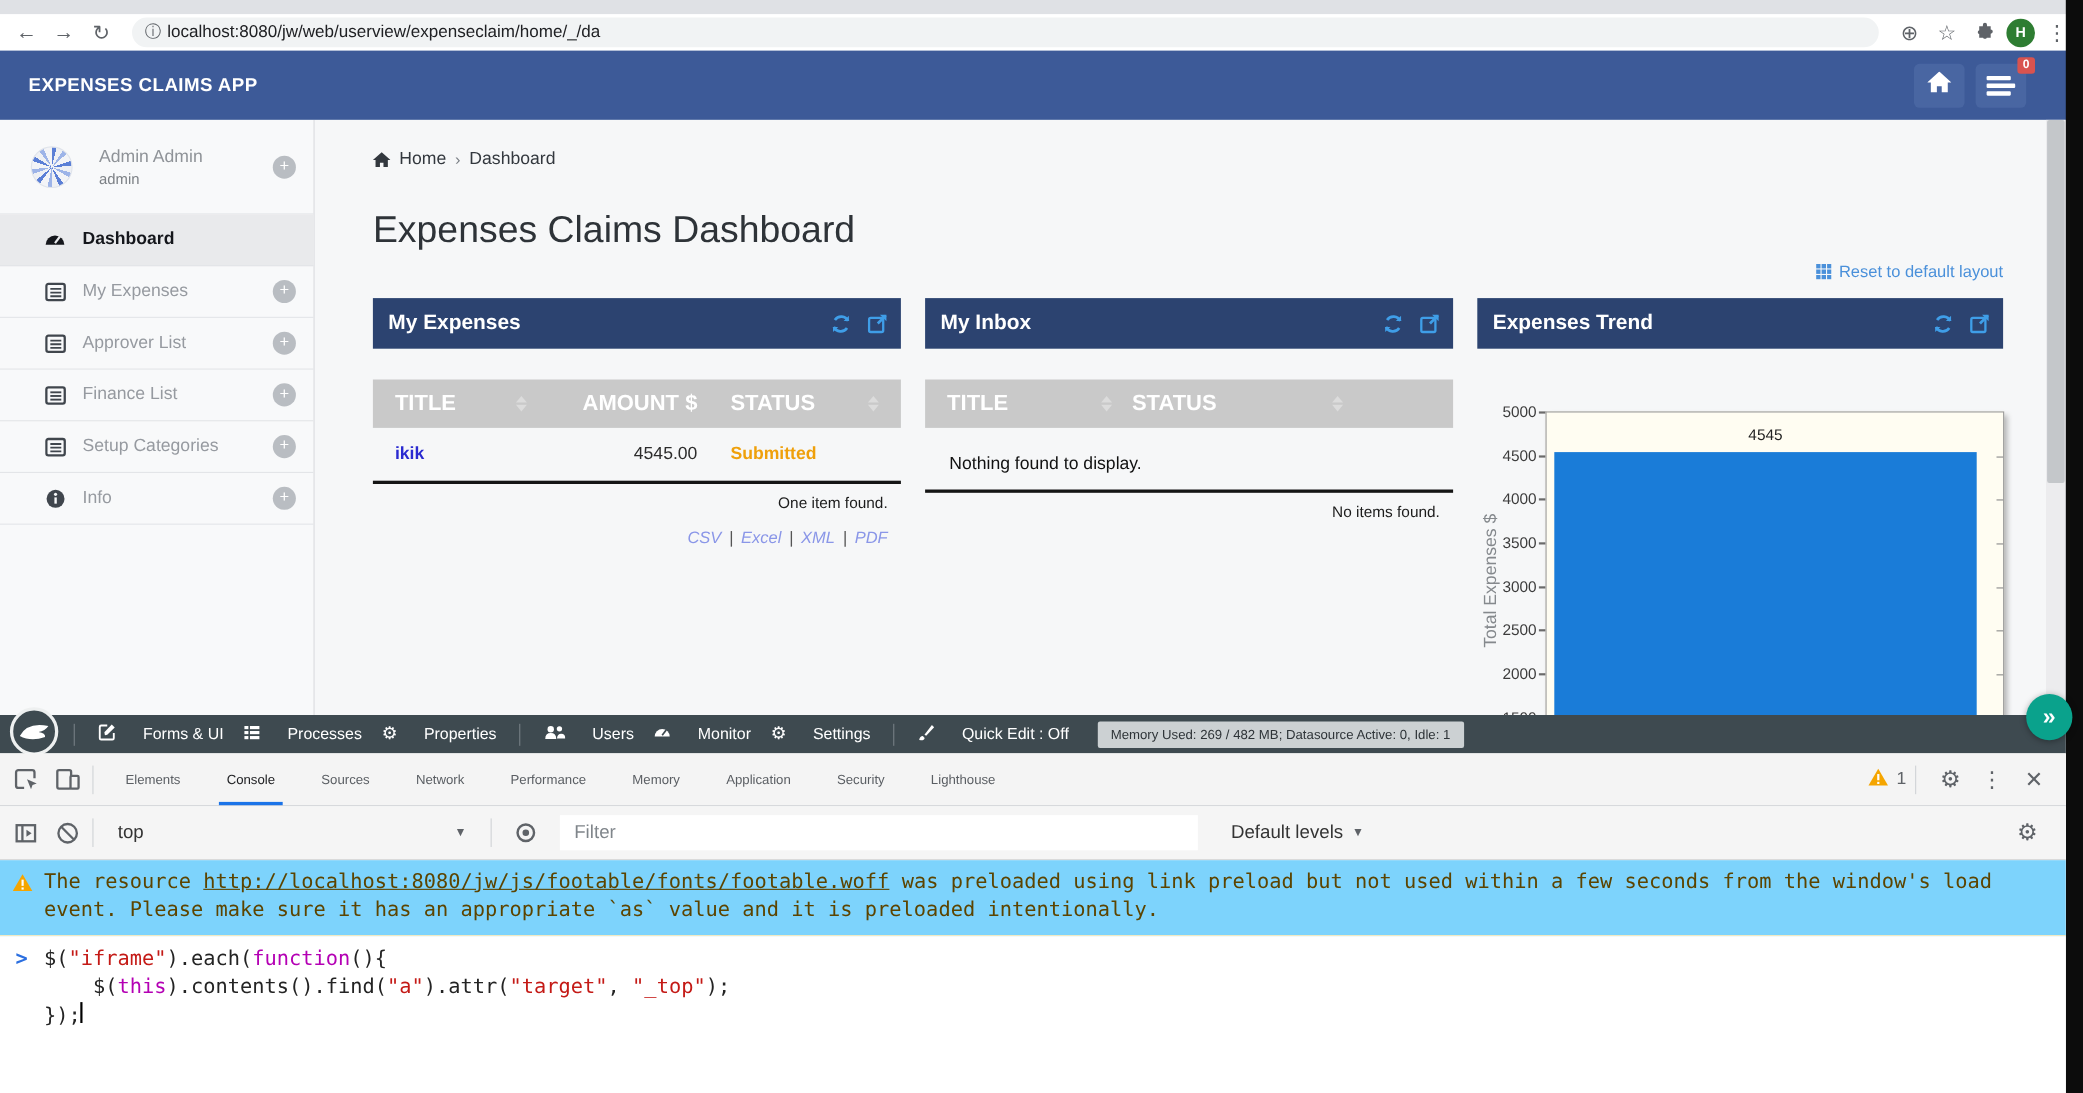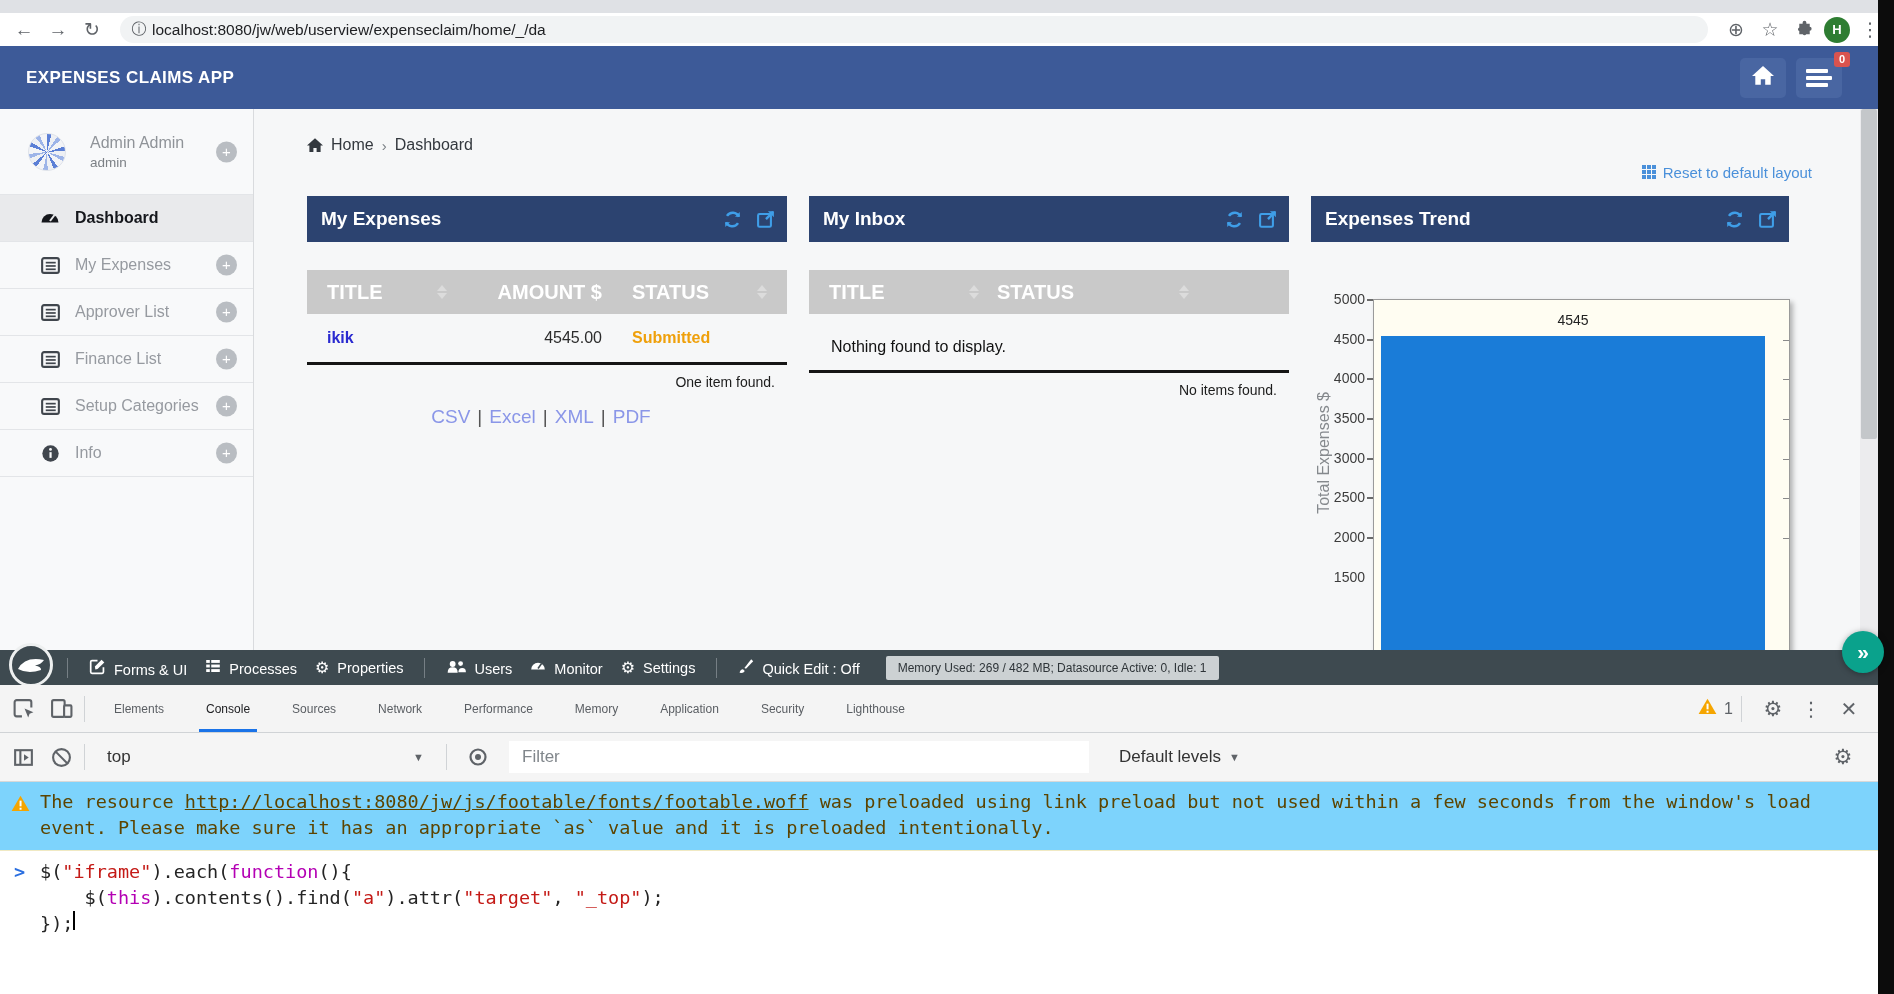--- a/index.html
+++ b/index.html
@@ -20,21 +20,21 @@
   .apptitle { color:#fff; font-size:17px; font-weight:600; letter-spacing:.4px; }
   .hbtns { margin-left:auto; display:flex; gap:10px; margin-right:26px; }
   .hbtn { width:46px; height:40px; background:#4966a2; border-radius:5px; display:grid; place-items:center; position:relative; cursor:pointer; }
   .hbars { display:flex; flex-direction:column; gap:3px; }
   .hbars i { display:block; width:22px; height:4px; background:#fff; border-radius:1px; }
   .hbars i:nth-child(2){ width:26px; }
   .badge { position:absolute; top:-6px; right:-8px; background:#d9534f; color:#fff; font-size:11px; font-weight:bold; padding:1px 5px 2px; border-radius:3px; }
 
   
   .appbody { position:absolute; top:109px; left:0; width:1878px; height:541px; background:#f6f7f8; display:flex; overflow:hidden; }
-  .sidebar { width:254px; flex:none; background:#f8f9fa; border-right:1px solid #d9dbde; }
+  .sidebar { width:286px; flex:none; background:#f8f9fa; border-right:1px solid #d9dbde; }
   .profile { height:86px; display:flex; align-items:center; padding:0 14px 0 28px; border-bottom:1px solid #e3e5e8; position:relative; }
   .avatar { width:38px; height:38px; border-radius:50%; flex:none; border:1px solid #dfe3ea;
             background: repeating-conic-gradient(#5b7fd6 0 14deg, #eef0f4 14deg 34deg, #9db4e8 34deg 48deg, #f3f4f7 48deg 72deg); }
   .pmeta { margin-left:24px; }
   .pname { color:#8f9398; font-size:16px; }
   .prole { color:#7c8085; font-size:13.5px; margin-top:3px; }
   .plus { position:absolute; right:16px; top:50%; transform:translateY(-50%); width:21px; height:21px; border-radius:50%; background:#b9bdc2; color:#fff; font-size:15px; line-height:19px; text-align:center; cursor:pointer; }
   .sitem { height:47px; display:flex; align-items:center; padding-left:40px; gap:15px; border-bottom:1px solid #e3e5e8; color:#969aa0; font-size:16px; position:relative; cursor:pointer; }
   .sitem .sic { color:#40464d; display:grid; place-items:center; width:20px; }
   .sitem.active { background:#e9eaec; color:#15171c; font-weight:600; }
@@ -64,21 +64,21 @@
   .c-status2 { flex:1; display:flex; justify-content:space-between; align-items:center; padding-left:18px; padding-right:80px; }
   .sort { display:flex; flex-direction:column; gap:2px; }
   .sort i { display:block; width:0; height:0; border-left:5px solid transparent; border-right:5px solid transparent; }
   .sort .up { border-bottom:6px solid #dcdcdc; }
   .sort .dn { border-top:6px solid #dcdcdc; }
   .link-cell { color:#2a2ad0; font-weight:bold; cursor:pointer; }
   .amount-cell { color:#2c2c2c; }
   .status-sub { color:#efa00b; font-weight:bold; }
   .blackline { border-top:3px solid #151515; }
   .found { text-align:right; padding:9px 12px 0 0; font-size:14px; color:#1c1c1c; }
-  .exports { text-align:center; padding:16px 12px 0 0; font-size:19px; color:#8a96e8; }
+  .exports { text-align:right; padding:16px 12px 0 0; font-size:15px; color:#8a96e8;font-style:italic; }
   .exports .xlink { cursor:pointer; }
   .exports .esep { color:#555; margin:0 7px; }
   .createbtn { margin-top:24px; display:inline-block; background:linear-gradient(#f7f7f7,#e2e2e2); border:1px solid #b5b5b5; border-radius:4px; padding:12px 19px; font-size:16px; color:#3c3c3c; cursor:pointer; }
   .emptyrow { padding:24px 0 14px 22px; font-size:16px; color:#111; }
 
   
   .chartwrap { position:relative; height:340px; }
   .plot { position:absolute; left:62px; top:57px; width:417px; height:400px; background:#fffdf2; border:1px solid #9a9a9a; box-shadow:3px 3px 5px rgba(0,0,0,.28); }
   .bar { position:absolute; left:7px; top:36px; width:384px; height:400px; background:#1a7cd8; }
   .barlabel { position:absolute; left:7px; top:12px; width:384px; text-align:center; font-size:14px; color:#222; }
@@ -88,21 +88,21 @@
   .ytitle { position:absolute; left:4px; top:150px; writing-mode:vertical-rl; transform:rotate(180deg); color:#85898d; font-size:16px; }
 
   
   .vscroll { position:absolute; left:1860px; top:109px; width:18px; height:541px; background:#ececee; }
   .vthumb { position:absolute; top:0; left:1px; width:16px; height:330px; background:#c4c7ca; border-radius:2px; }
   .rightstrip { position:absolute; right:0; top:0; width:16px; height:994px; background:#0c0c0c; }
 
   
   .jbar { position:absolute; top:650px; left:0; width:1878px; height:35px; background:#3e4a50; display:flex; align-items:center; padding-left:64px; gap:18px; color:#fff; font-size:14.5px; }
   .jlogo { position:absolute; left:8px; top:-8px; width:46px; height:46px; }
-  .jitem { display:flex; align-items:flex-end; gap:8px; cursor:pointer; white-space:nowrap; }
+  .jitem { display:flex; align-items:center; gap:24px; cursor:pointer; white-space:nowrap; }
   .jdiv { width:1px; height:20px; background:#767f85; margin:0 3px; }
   .jgear { font-size:16px; line-height:1; }
   .jbadge { background:#ccd1d3; color:#2e3438; font-size:12px; padding:5px 12px; border-radius:2px; margin-left:8px; white-space:nowrap; }
   .expandbtn { position:absolute; left:1842px; top:631px; width:42px; height:42px; border-radius:50%; background:#0aa28c; color:#fff; display:grid; place-items:center; font-size:21px; font-weight:bold; box-shadow:0 1px 6px rgba(0,0,0,.35); cursor:pointer; z-index:5; }
 
   
   .devtools { position:absolute; top:685px; left:0; width:1878px; height:309px; background:#fff; }
   .dt-tabs { height:48px; display:flex; align-items:center; background:#f4f4f4; border-bottom:1px solid #d0d3d6; }
   .dt-icon { width:30px; height:30px; display:grid; place-items:center; color:#5f6368; margin-left:8px; cursor:pointer; }
   .dt-vdiv { width:1px; height:26px; background:#d0d3d6; margin:0 8px; }
@@ -270,20 +270,21 @@
         <span style="display:grid;place-items:center;">
           <svg width="16" height="15" viewBox="0 0 20 18" fill="#33383e">
               <path d="M10 0 L20 9 h-3 v8 h-5 v-5 H8 v5 H3 V9 H0 Z"></path>
             </svg>
         </span>
         <span class="bclink">Home</span>
         <span class="sep">›</span>
         <span>Dashboard</span>
       </div>
 
+      <h1 class="pagetitle">Expenses Claims Dashboard</h1>
 
       <div class="resetrow">
         <span style="display:grid;place-items:center;">
           <svg width="14" height="14" viewBox="0 0 14 14" fill="#4a90da">
               <rect width="4" height="4"></rect>
               <rect x="5" width="4" height="4"></rect>
               <rect x="10" width="4" height="4"></rect>
               <rect y="5" width="4" height="4"></rect>
               <rect x="5" y="5" width="4" height="4"></rect>
               <rect x="10" y="5" width="4" height="4"></rect>

